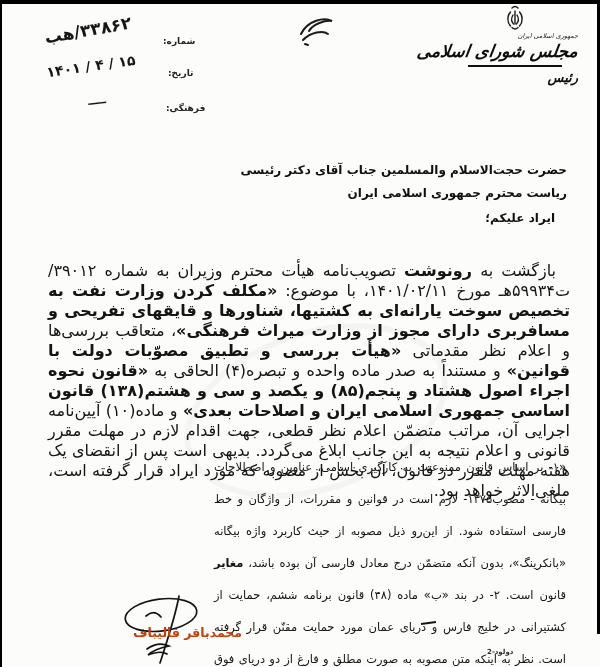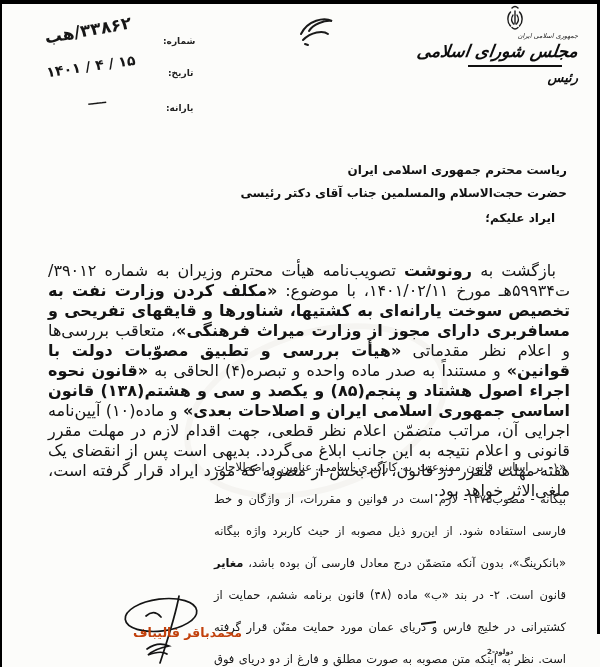--- a/index.html
+++ b/index.html
@@ -77,21 +77,21 @@
   <div class="border-top"></div>
   <div class="border-left"></div>
   <div class="border-right"></div>
   <div class="smudge"></div>
 
   <div class="ref">
     <span class="ref-label lbl-number">شماره:</span>
     <span class="hw hw-number">۳۳۸۶۲/هب</span>
     <span class="ref-label lbl-date">تاریخ:</span>
     <span class="hw hw-date">۱۵ / ۴ / ۱۴۰۱</span>
-    <span class="ref-label lbl-attach">یارانه:</span>
+    <span class="ref-label lbl-attach">فرهنگی:</span>
     <span class="hw hw-attach">ــــ</span>
   </div>
 
   <span class="flourish">
     <svg width="42" height="36" viewBox="0 0 42 36" fill="none" stroke="#1a1a1a" stroke-width="2" stroke-linecap="round">
       <path d="M5 22 C12 8 28 5 36 9 C29 8 17 12 13 19"></path>
       <path d="M7 28 C15 20 27 18 32 22"></path>
       <path d="M9 32 l3 1"></path>
     </svg>
   </span>
@@ -106,22 +106,22 @@
       <path d="M13 10 C14.8 13 14.8 16.5 12.5 19"></path>
       <path d="M8 22.5 q3 2.8 6 0"></path>
     </svg>
     <div class="republic">جمهوری اسلامی ایران</div>
     <div class="assembly">مجلس شورای اسلامی</div>
     <div class="lh-divider"></div>
     <div class="role">رئیس</div>
   </div>
 
   <div class="recipient">
+    <div>حضرت حجت‌الاسلام والمسلمین جناب آقای دکتر رئیسی</div>
     <div>ریاست محترم جمهوری اسلامی ایران</div>
-    <div>حضرت حجت‌الاسلام والمسلمین جناب آقای دکتر رئیسی</div>
   </div>
   <div class="salutation">ایراد علیکم؛</div>
 
   <p class="body-par"><span>بازگشت به </span><span class="b">رونوشت</span><span> تصویب‌نامه هیأت محترم وزیران به شماره ۳۹۰۱۲/ت۵۹۹۳۴هـ مورخ ۱۴۰۱/۰۲/۱۱، با موضوع: </span><span class="b">«مکلف کردن وزارت نفت به تخصیص سوخت یارانه‌ای به کشتیها، شناورها و قایقهای تفریحی و مسافربری دارای مجوز از وزارت میراث فرهنگی»</span><span>، متعاقب بررسی‌ها و اعلام نظر مقدماتی </span><span class="b">«هیأت بررسی و تطبیق مصوّبات دولت با قوانین»</span><span> و مستنداً به صدر ماده واحده و تبصره(۴) الحاقی به </span><span class="b">«قانون نحوه اجراء اصول هشتاد و پنجم(۸۵) و یکصد و سی و هشتم(۱۳۸) قانون اساسی جمهوری اسلامی ایران و اصلاحات بعدی»</span><span> و ماده(۱۰) آیین‌نامه اجرایی آن، مراتب متضمّن اعلام نظر قطعی، جهت اقدام لازم در مهلت مقرر قانونی و اعلام نتیجه به این جانب ابلاغ می‌گردد. بدیهی است پس از انقضای یک هفته مهلت مقرر در قانون، آن بخش از مصوبه که مورد ایراد قرار گرفته است، ملغی‌الاثر خواهد بود.</span></p>
 
   <p class="note-par"><span>«۱- بر اساس قانون ممنوعیت به کارگیری اسامی، عناوین و اصطلاحات بیگانه - مصوب۱۳۷۵- لازم است در قوانین و مقررات، از واژگان و خط فارسی استفاده شود. از این‌رو ذیل مصوبه از حیث کاربرد واژه بیگانه «بانکرینگ»، بدون آنکه متضمّن درج معادل فارسی آن بوده باشد، </span><span class="b">مغایر</span><span> قانون است. ۲- در بند «ب» ماده (۴۸) قانون برنامه ششم، حمایت از کشتیرانی در خلیج فارس و دریای عمان مورد حمایت مقنّن قرار گرفته است. نظر به اینکه متن مصوبه به صورت مطلق و فارغ از دو دریای فوق بوده و سایر دریاهای کشور را نیز شامل می‌شود، اطلاق حکم مصوبه، </span><span class="b">مغایر قانون</span><span> است.»</span></p>
 
   <span class="sig-scribble">
     <svg width="100" height="74" viewBox="0 0 100 74" fill="none" stroke="#141414" stroke-width="1.7" stroke-linecap="round">
       <ellipse cx="45" cy="22" rx="36" ry="16" transform="rotate(-7 45 22)"></ellipse>

